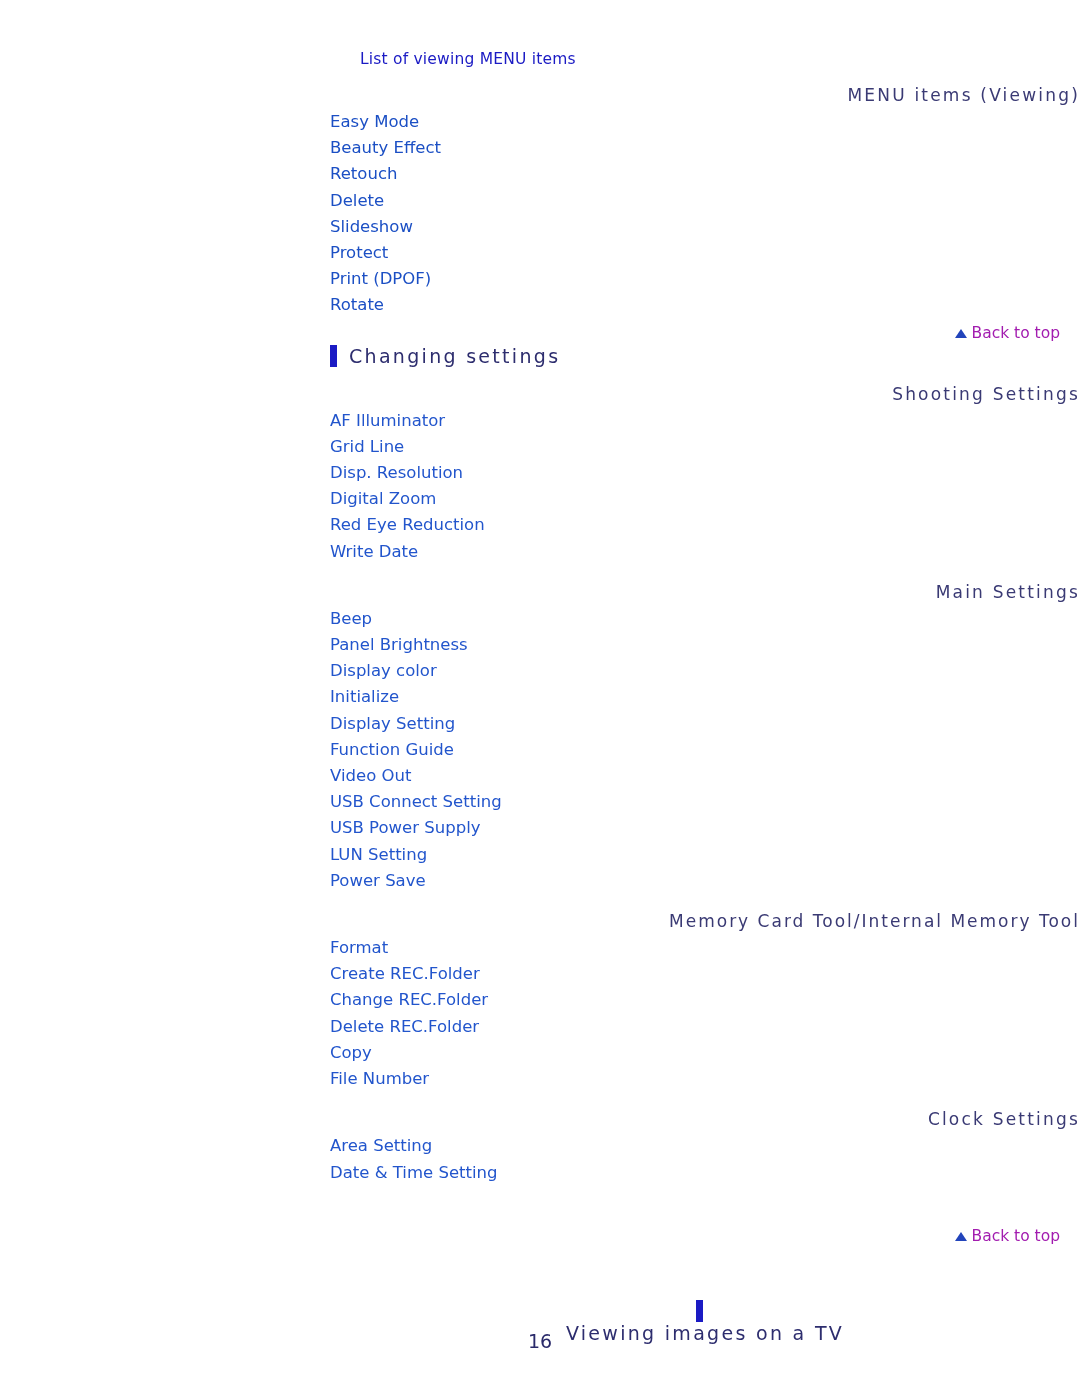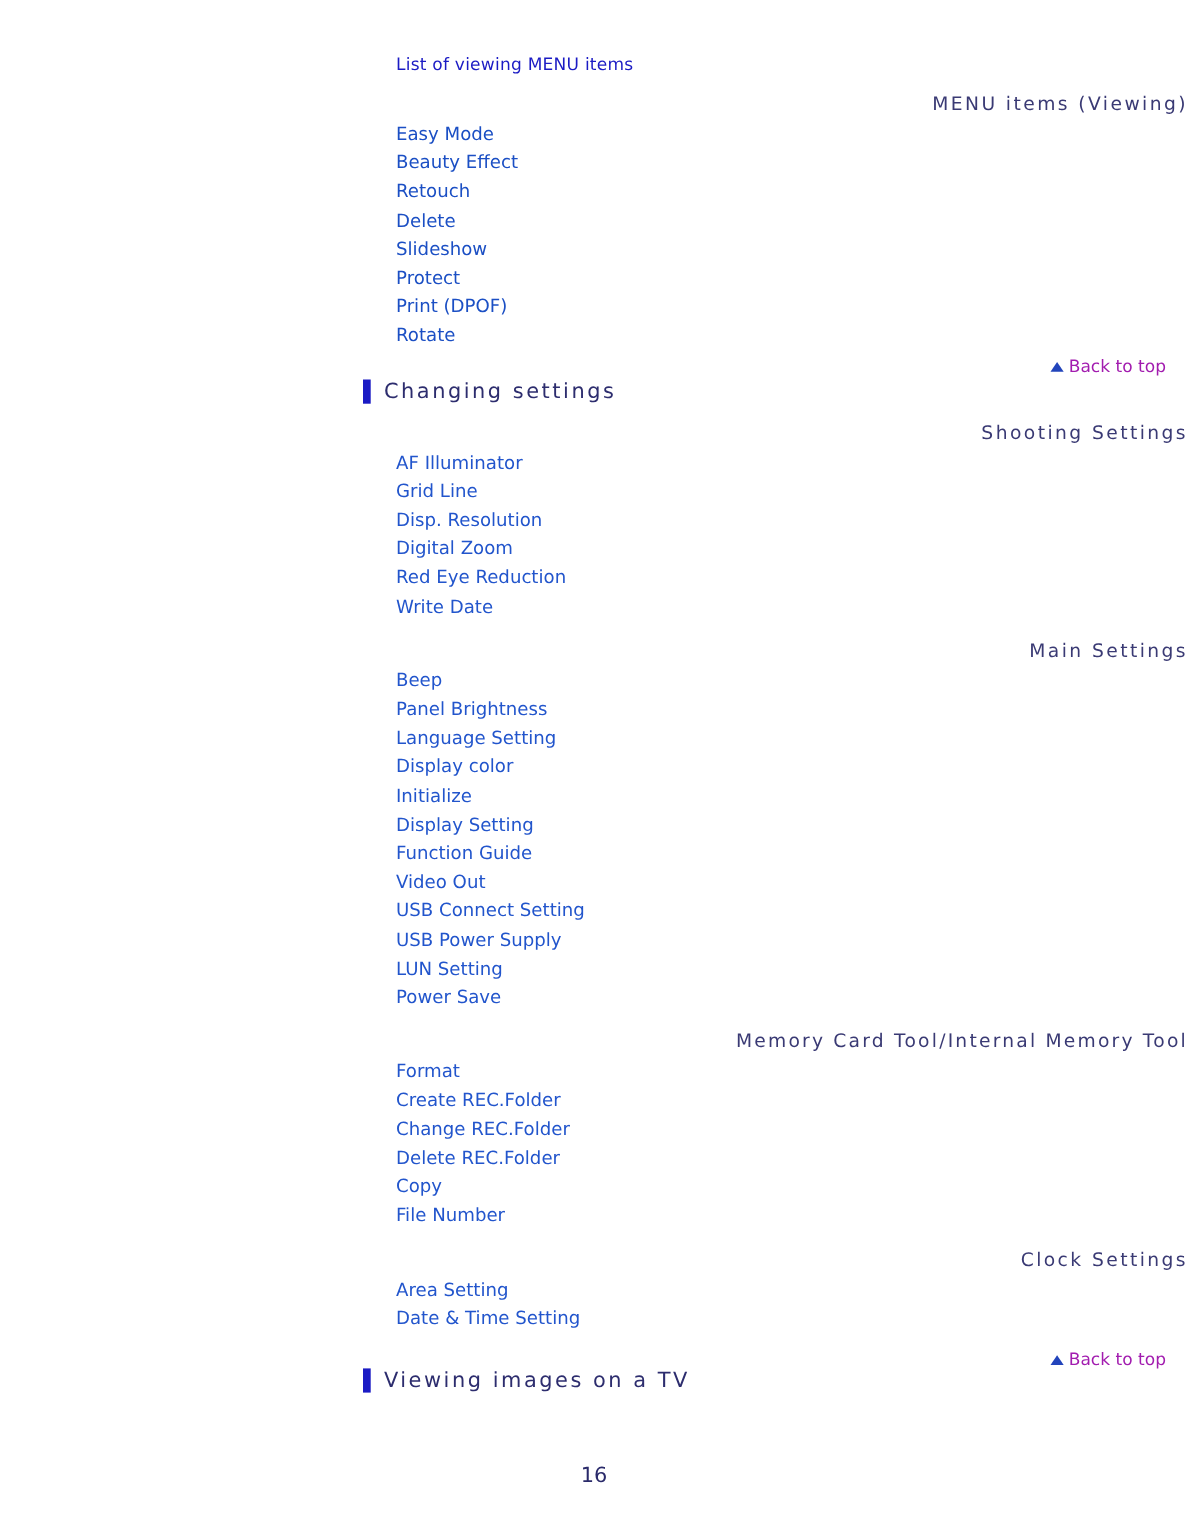--- a/index.html
+++ b/index.html
@@ -64,21 +64,20 @@
     width: 7px;
     height: 22px;
     background: #1b1bc4;
     margin-right: 12px;
   }
   
   .link-item {
     font-family: "DejaVu Sans", sans-serif;
     font-size: 16.5px;
     color: #1b4fc4;
-    margin-left: 30px;
     line-height: 26.2px;
     white-space: nowrap;
   }
   .link-item.blue2 { color: #2255cc; }
   
   .back-to-top {
     position: absolute;
     right: 20px;
     display: flex;
     align-items: center;
@@ -144,21 +143,20 @@
       <div class="link-item blue2">Disp. Resolution</div>
       <div class="link-item blue2">Digital Zoom</div>
       <div class="link-item blue2">Red Eye Reduction</div>
       <div class="link-item blue2">Write Date</div>
     </div>
 
     <div class="sub-head">Main Settings</div>
     <div>
       <div class="link-item blue2">Beep</div>
       <div class="link-item blue2">Panel Brightness</div>
-      <div class="link-item blue2">Language Setting</div>
       <div class="link-item blue2">Display color</div>
       <div class="link-item blue2">Initialize</div>
       <div class="link-item blue2">Display Setting</div>
       <div class="link-item blue2">Function Guide</div>
       <div class="link-item blue2">Video Out</div>
       <div class="link-item blue2">USB Connect Setting</div>
       <div class="link-item blue2">USB Power Supply</div>
       <div class="link-item blue2">LUN Setting</div>
       <div class="link-item blue2">Power Save</div>
     </div>
@@ -177,21 +175,21 @@
     <div>
       <div class="link-item blue2">Area Setting</div>
       <div class="link-item blue2">Date &amp; Time Setting</div>
     </div>
 
     <div class="back-to-top" style="top: 1227px;">
       <span class="tri"></span>
       <span>Back to top</span>
     </div>
 
-    <div class="bar-head" style="margin-top: 32px;">
+    <div class="bar-head" style="margin-top: 114px; flex-direction: column;">
       <span class="bar"></span>
       <span>Viewing images on a TV</span>
     </div>
 
   </div>
 
   <div class="pagenum">16</div>
 </div>
 
 </body></html>

